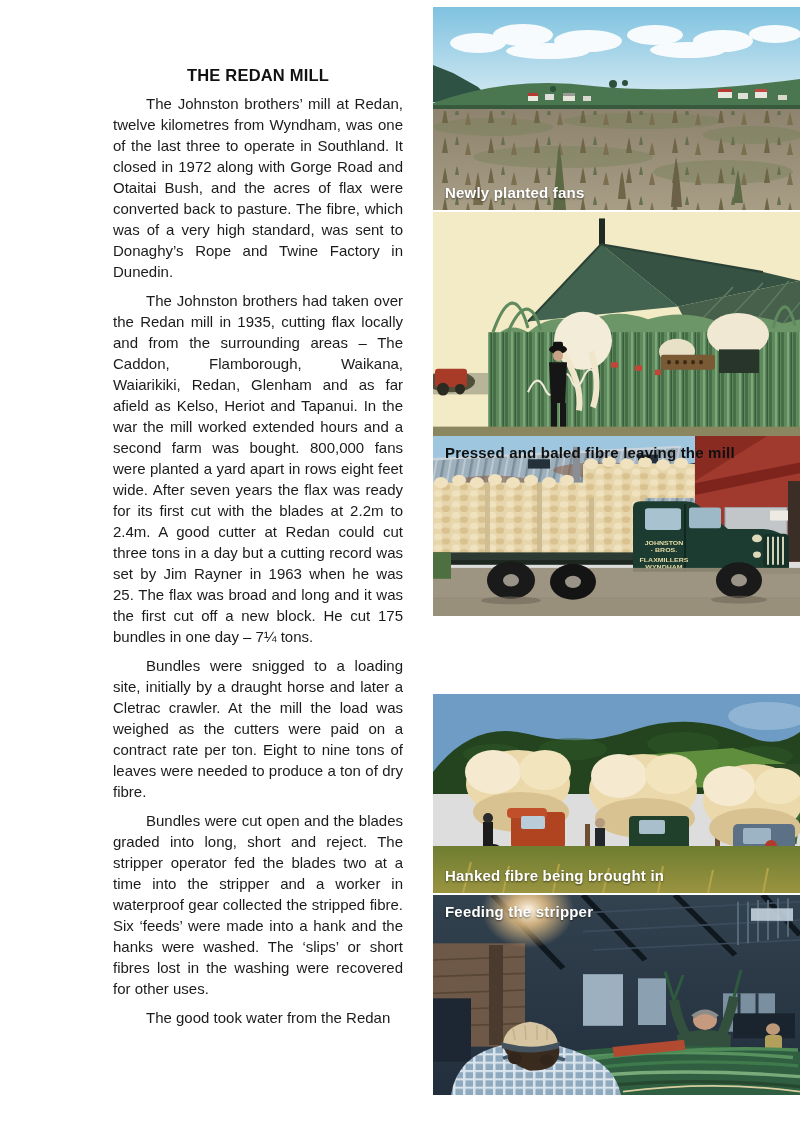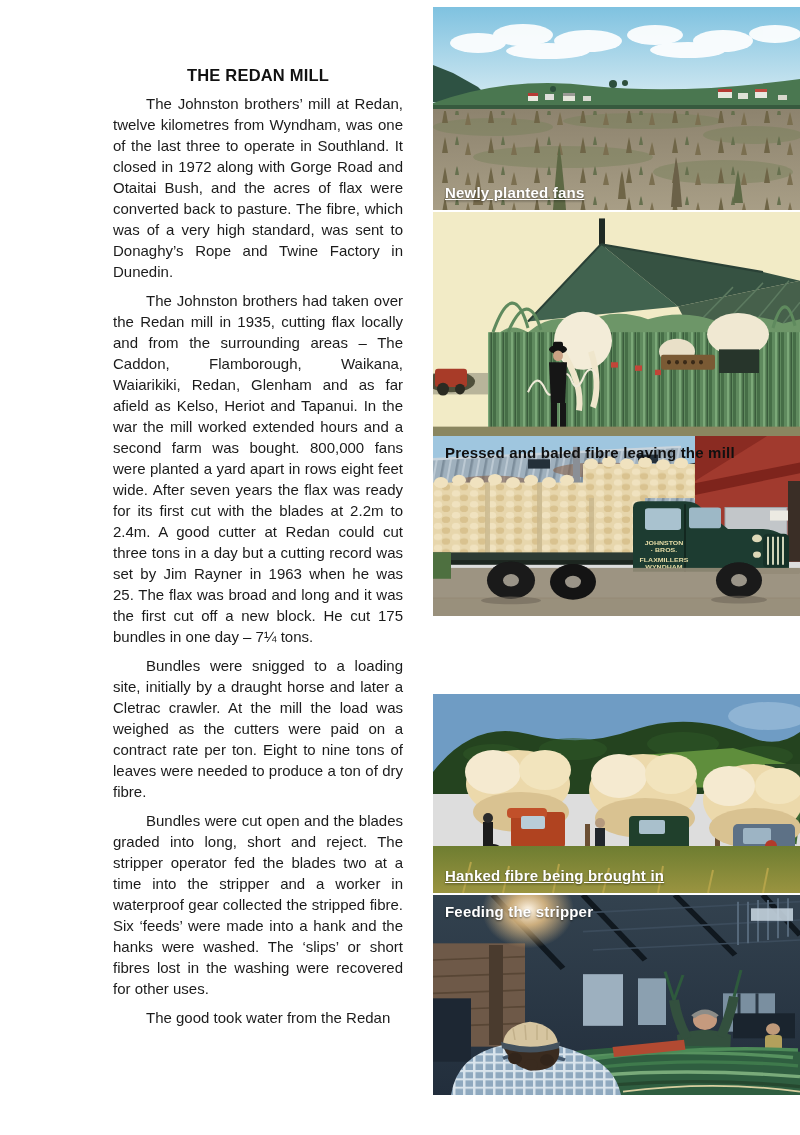--- a/index.html
+++ b/index.html
@@ -16,21 +16,21 @@
   .photo{position:absolute;left:433px;width:367px;margin:0;overflow:hidden;background:#ddd;}
   .photo svg{display:block;width:100%;height:100%;}
   .p1{top:7px;height:203px;}
   .p2{top:212px;height:264px;}
   .p3{top:436px;height:180px;}
   .p4{top:694px;height:199px;}
   .p5{top:895px;height:200px;}
   .cap{position:absolute;left:12px;font-size:15px;font-weight:bold;color:#fff;
        text-shadow:0 1px 2px rgba(0,0,0,.55);letter-spacing:.2px;white-space:nowrap;}
   .cap-top{top:8px;}
-  .cap-bottom{bottom:9px;text-decoration:underline;}
+  .cap-bottom{bottom:9px;}
   .cap-dark{color:#101010;text-shadow:none;}
   svg text{font-family:"Liberation Sans",sans-serif;}
 </style>
 </head>
 <body>
 
 <div class="page">
 
   <main class="text-col">
     <h2>THE REDAN MILL</h2>

